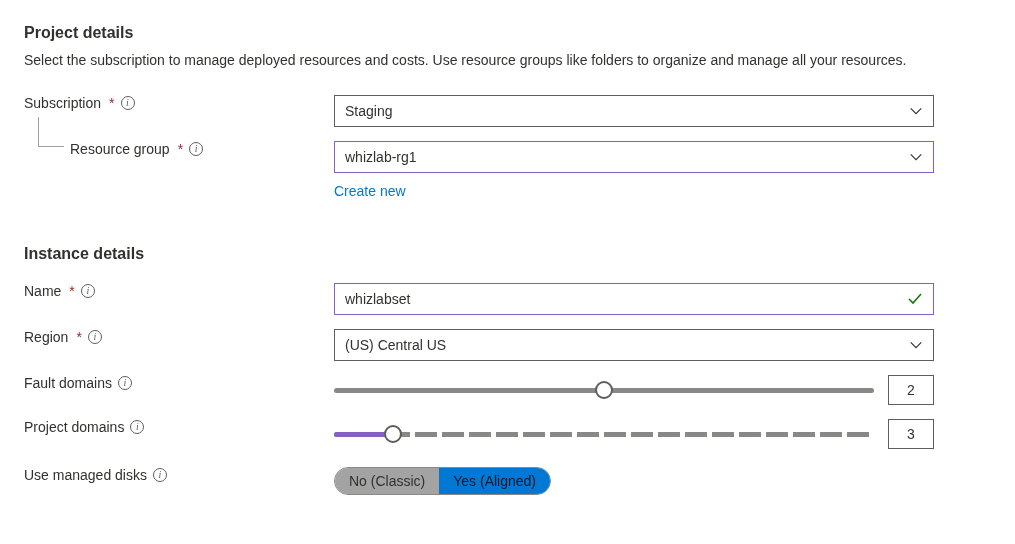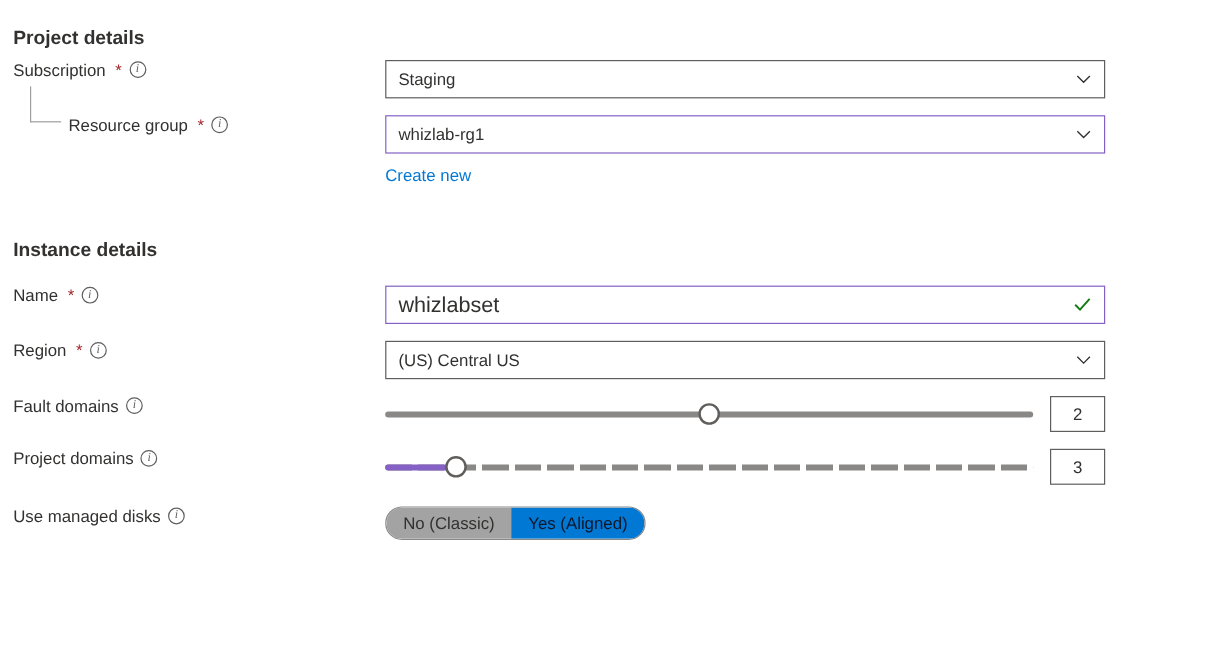--- a/index.html
+++ b/index.html
@@ -5,21 +5,21 @@
   * { box-sizing: border-box; }
   html, body {
     margin: 0;
     padding: 0;
     font-family: "Segoe UI", -apple-system, BlinkMacSystemFont, sans-serif;
     font-size: 14px;
     color: #323130;
     background: #fff;
   }
   .page {
-    padding: 24px 11px;
+    padding: 24px 24px;
     width: 1015px;
   }
   h2.section {
     font-size: 16px;
     font-weight: 600;
     margin: 0 0 8px 0;
     color: #323130;
   }
   p.desc {
     margin: 0 0 24px 0;
@@ -92,21 +92,21 @@
   .dropdown { cursor: pointer; }
   .dropdown .chev {
     margin-left: auto;
   }
   .chev svg { display:block; }
   .accent-border { border-color: #8661c5; }
   .textbox input {
     border: none;
     outline: none;
     flex: 1;
-    font-size: 18px;
+    font-size: 14px;
     font-family: inherit;
     color: #323130;
     padding: 0;
     background: transparent;
   }
   .validate-check {
     color: #107c10;
     display: inline-flex;
   }
   .link {
@@ -197,20 +197,21 @@
     color:#0f172a;
   }
   .section-gap { height: 22px; }
 </style>
 </head>
 <body>
 
 <div class="page">
 
   <h2 class="section">Project details</h2>
+  <p class="desc">Select the subscription to manage deployed resources and costs. Use resource groups like folders to organize and manage all your resources.</p>
 
   <div class="row">
     <div class="label-col">
       <span>Subscription</span>
       <span class="req">*</span>
       <span class="info-icon">i</span>
     </div>
     <div class="field-col">
       <div class="dropdown">
         <span>Staging</span>

